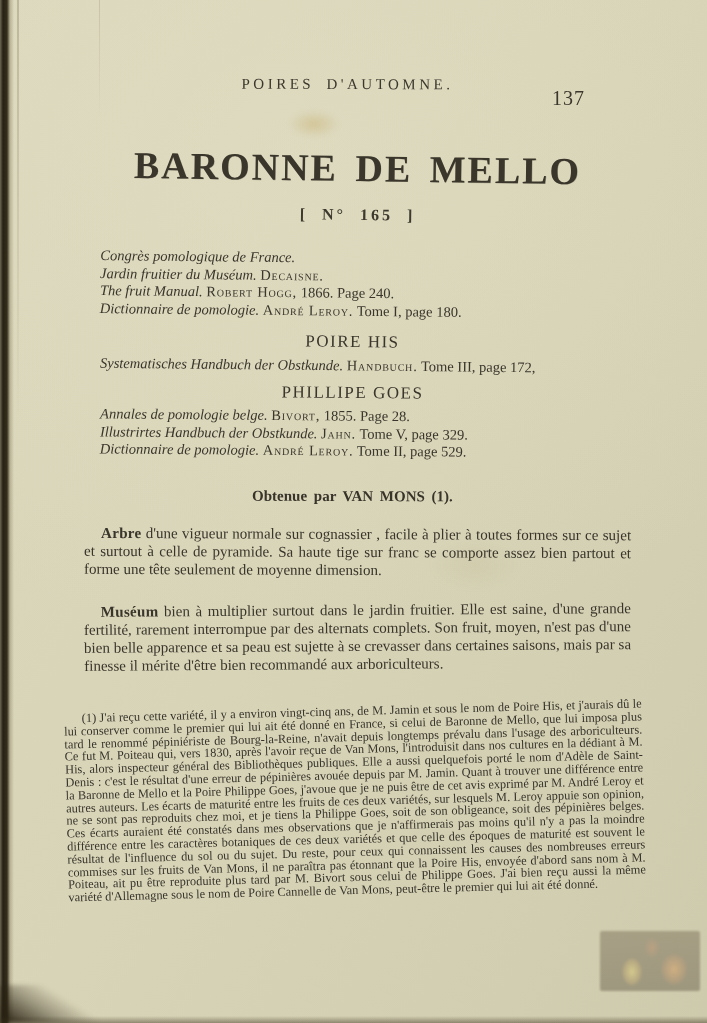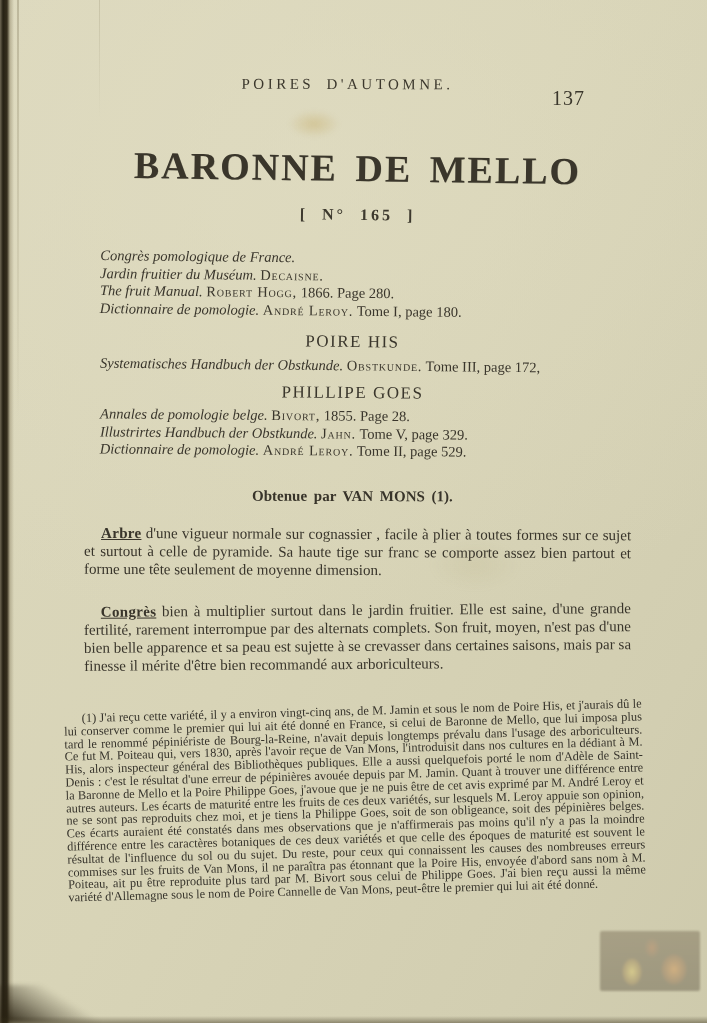--- a/index.html
+++ b/index.html
@@ -91,21 +91,21 @@
     font-size:15px;font-weight:bold;word-spacing:3px;color:#38342a;
     transform:rotate(.2deg);
   }
   .body-para{
     position:absolute;left:84px;width:547px;
     font-size:15px;line-height:17.9px;text-align:justify;color:#39352b;
     text-indent:17px;
   }
   .para-arbre{top:526px;transform:rotate(.25deg);}
   .para-variete{top:602px;transform:rotate(-.4deg);}
-  .lead{font-weight:bold;letter-spacing:.3px;text-decoration:underline;}
+  .lead{font-weight:bold;letter-spacing:.3px;}
   .footnote{
     position:absolute;left:66px;top:705px;width:578px;
     font-size:12.4px;line-height:12.8px;text-align:justify;color:#36332b;
     text-indent:18px;transform:rotate(-1.5deg);
   }
 </style>
 </head>
 <body>
 
 <div class="scan">
@@ -129,34 +129,34 @@
       <span class="ref-tail"></span>
     </div>
     <div>
       <span class="ref-title">Jardin fruitier du Muséum.</span>
       <span class="ref-author">Decaisne.</span>
       <span class="ref-tail"></span>
     </div>
     <div>
       <span class="ref-title">The fruit Manual.</span>
       <span class="ref-author">Robert Hogg,</span>
-      <span class="ref-tail">1866. Page 280.</span>
+      <span class="ref-tail">1866. Page 240.</span>
     </div>
     <div>
       <span class="ref-title">Dictionnaire de pomologie.</span>
       <span class="ref-author">André Leroy.</span>
       <span class="ref-tail">Tome I, page 180.</span>
     </div>
   </div>
 
   <div class="syn-heading heading-his">POIRE HIS</div>
   <div class="refs refs-his">
     <div>
       <span class="ref-title">Systematisches Handbuch der Obstkunde.</span>
-      <span class="ref-author">Obstkunde.</span>
+      <span class="ref-author">Handbuch.</span>
       <span class="ref-tail">Tome III, page 172,</span>
     </div>
   </div>
 
   <div class="syn-heading heading-goes">PHILLIPE GOES</div>
   <div class="refs refs-goes">
     <div>
       <span class="ref-title">Annales de pomologie belge.</span>
       <span class="ref-author">Bivort,</span>
       <span class="ref-tail">1855. Page 28.</span>
@@ -173,21 +173,21 @@
     </div>
   </div>
 
   <div class="origin-line">Obtenue par VAN MONS (1).</div>
 
   <div class="body-para para-arbre">
     <span class="lead">Arbre</span>
     <span>d'une vigueur normale sur cognassier , facile à plier à toutes formes sur ce sujet et surtout à celle de pyramide. Sa haute tige sur franc se comporte assez bien partout et forme une tête seulement de moyenne dimension.</span>
   </div>
   <div class="body-para para-variete">
-    <span class="lead">Congrès</span>
+    <span class="lead">Muséum</span>
     <span>bien à multiplier surtout dans le jardin fruitier. Elle est saine, d'une grande fertilité, rarement interrompue par des alternats complets. Son fruit, moyen, n'est pas d'une bien belle apparence et sa peau est sujette à se crevasser dans certaines saisons, mais par sa finesse il mérite d'être bien recommandé aux arboriculteurs.</span>
   </div>
 
   <div class="footnote">(1) J'ai reçu cette variété, il y a environ vingt-cinq ans, de M. Jamin et sous le nom de Poire His, et j'aurais dû le lui conserver comme le premier qui lui ait été donné en France, si celui de Baronne de Mello, que lui imposa plus tard le renommé pépiniériste de Bourg-la-Reine, n'avait depuis longtemps prévalu dans l'usage des arboriculteurs. Ce fut M. Poiteau qui, vers 1830, après l'avoir reçue de Van Mons, l'introduisit dans nos cultures en la dédiant à M. His, alors inspecteur général des Bibliothèques publiques. Elle a aussi quelquefois porté le nom d'Adèle de Saint-Denis : c'est le résultat d'une erreur de pépinières avouée depuis par M. Jamin. Quant à trouver une différence entre la Baronne de Mello et la Poire Philippe Goes, j'avoue que je ne puis être de cet avis exprimé par M. André Leroy et autres auteurs. Les écarts de maturité entre les fruits de ces deux variétés, sur lesquels M. Leroy appuie son opinion, ne se sont pas reproduits chez moi, et je tiens la Philippe Goes, soit de son obligeance, soit des pépinières belges. Ces écarts auraient été constatés dans mes observations que je n'affirmerais pas moins qu'il n'y a pas la moindre différence entre les caractères botaniques de ces deux variétés et que celle des époques de maturité est souvent le résultat de l'influence du sol ou du sujet. Du reste, pour ceux qui connaissent les causes des nombreuses erreurs commises sur les fruits de Van Mons, il ne paraîtra pas étonnant que la Poire His, envoyée d'abord sans nom à M. Poiteau, ait pu être reproduite plus tard par M. Bivort sous celui de Philippe Goes. J'ai bien reçu aussi la même variété d'Allemagne sous le nom de Poire Cannelle de Van Mons, peut-être le premier qui lui ait été donné.</div>
 
   <div class="ghost-photo"></div>
 
   <div class="corner-shadow"></div>
   <div class="edge-bottom"></div>
 

